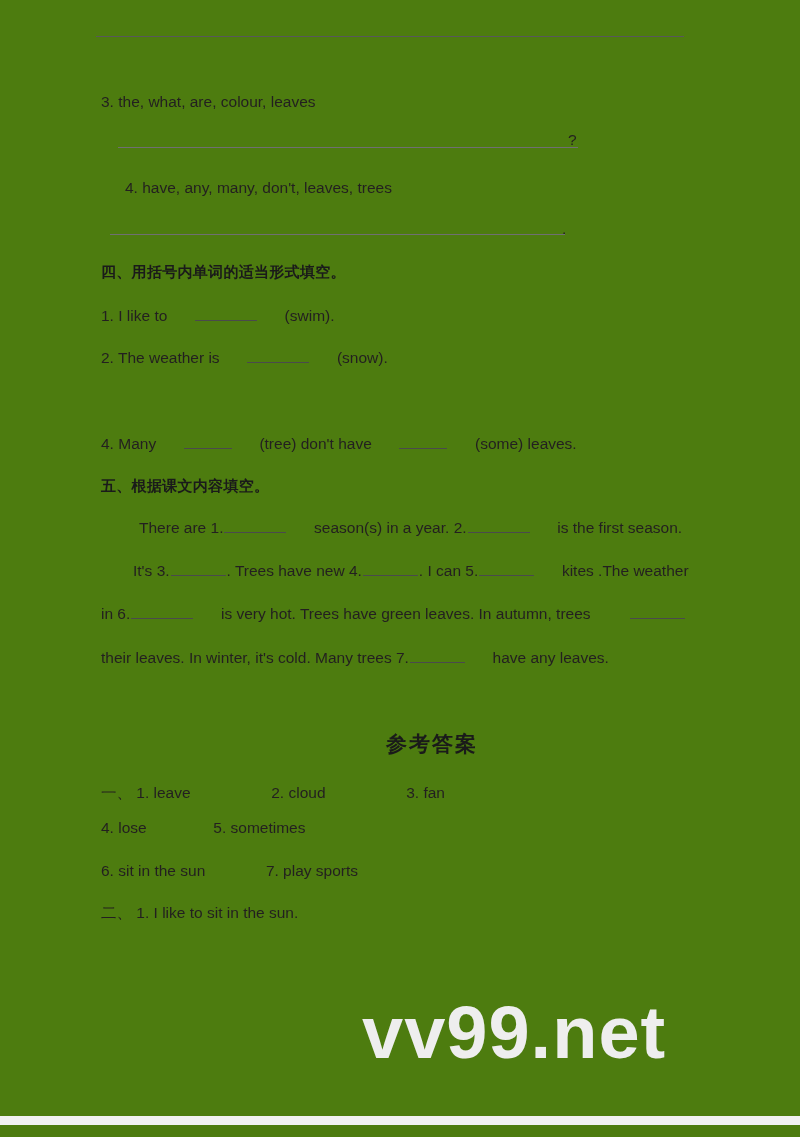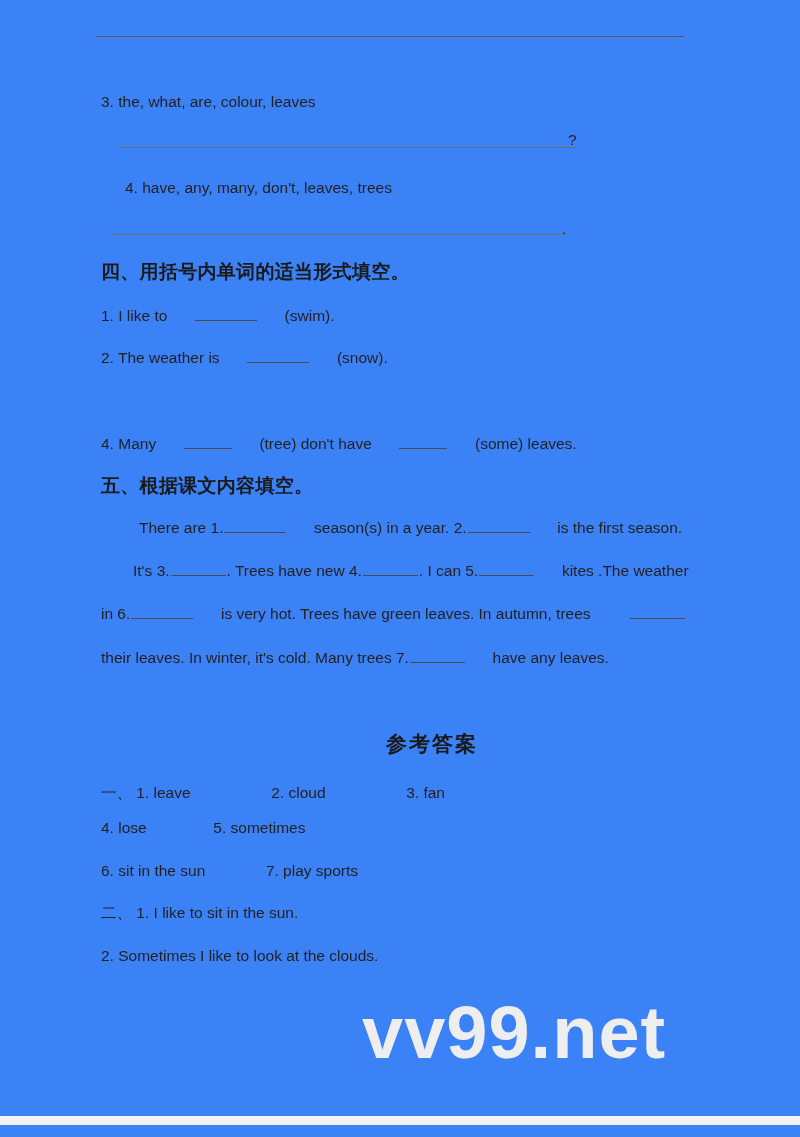--- a/index.html
+++ b/index.html
@@ -9,21 +9,21 @@
     background: #ffffff;
   }
   body {
     font-family: "Liberation Sans", "DejaVu Sans", sans-serif;
     color: #231f20;
   }
   #page {
     position: relative;
     width: 800px;
     height: 1137px;
-    background: #3b82f6;
+    background: #4d7c0f;
     overflow: hidden;
   }
   
   .bottom-band {
     position: absolute;
     left: 0;
     top: 1116px;
     width: 800px;
     height: 9px;
     background: #f2f2f2;
@@ -52,21 +52,21 @@
   
   .row {
     position: absolute;
     font-size: 15.5px;
     line-height: 20px;
     white-space: nowrap;
     color: #231f20;
   }
   .cjk-head {
     position: absolute;
-    font-size: 19px;
+    font-size: 15px;
     font-weight: bold;
     line-height: 20px;
     white-space: nowrap;
     color: #1a1a1a;
     letter-spacing: 0.3px;
   }
   .answer-title {
     position: absolute;
     width: 800px;
     left: 0;
@@ -201,21 +201,18 @@
     <span>6. sit in the sun</span>
     <span style="display:inline-block;width:52px;"></span>
     <span>7. play sports</span>
   </div>
 
   <div class="row" style="left:101px; top:903px;">
     <span>二、</span>
     <span>1. I like to sit in the sun.</span>
   </div>
 
-  <div class="row" style="left:101px; top:946px;">
-    <span>2. Sometimes I like to look at the clouds.</span>
-  </div>
 
   <div class="watermark">vv99.net</div>
 
   <div class="bottom-band"></div>
 
 </div>
 
 </body></html>

